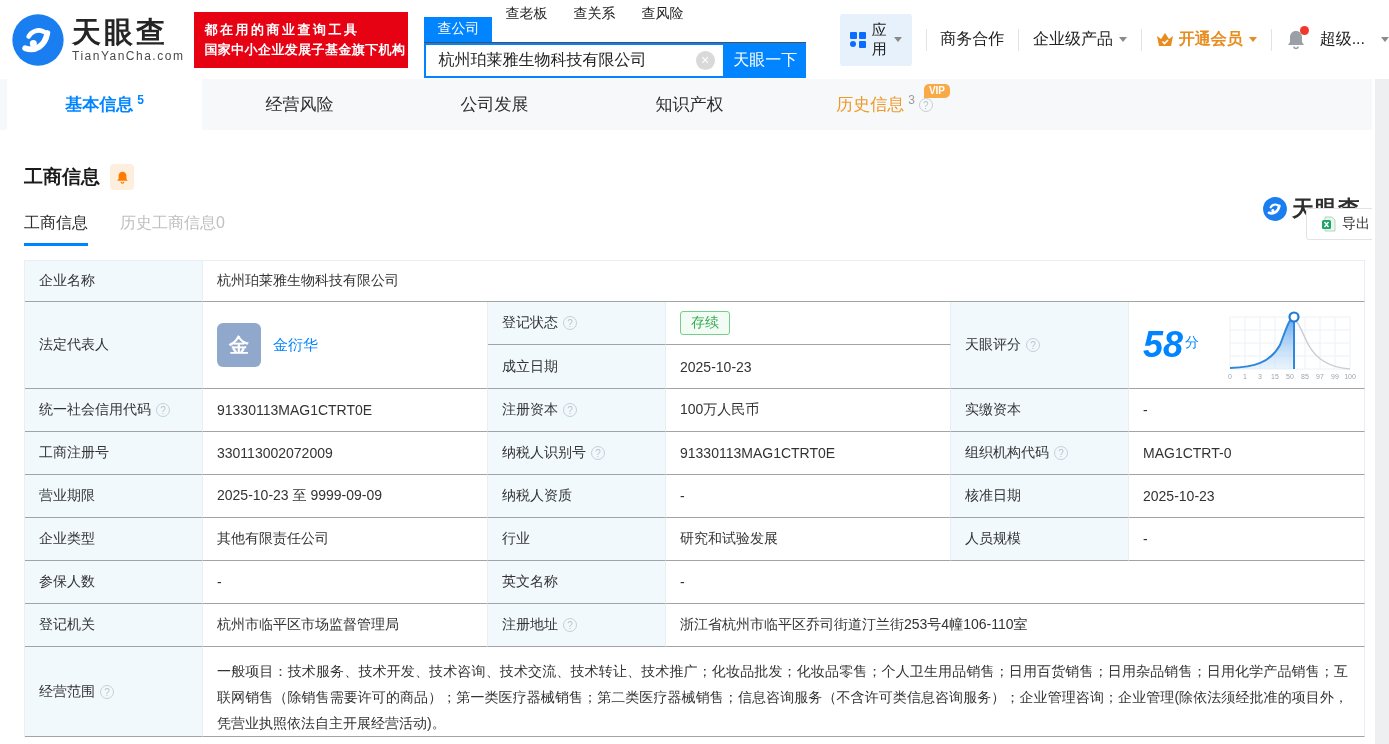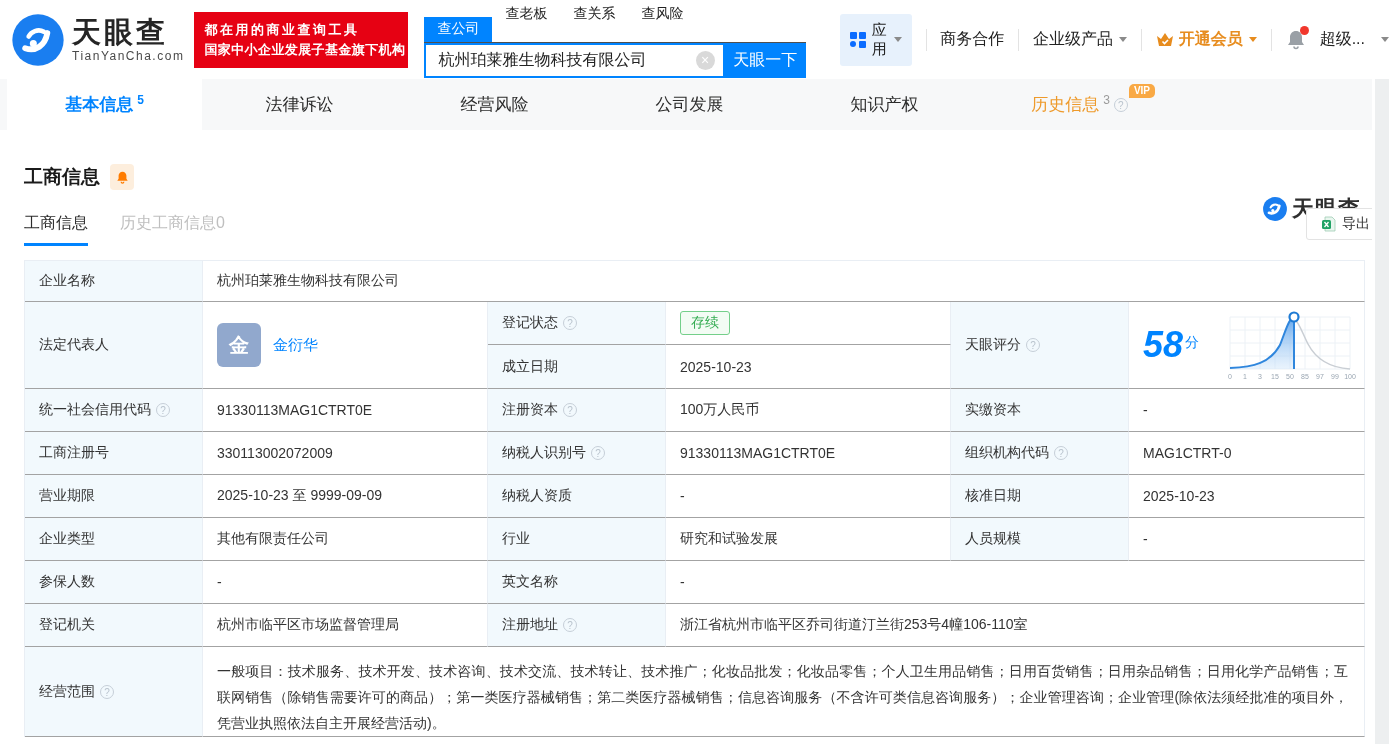--- a/index.html
+++ b/index.html
@@ -43,21 +43,21 @@
   .bell-wrap { position:relative; margin-right:14px; cursor:pointer; display:inline-flex; }
   .bell-dot { position:absolute; right:-3px; top:-3px; width:9px; height:9px; border-radius:50%; background:#f1372c; }
 
   
   .mtabs { height:51px; background:#f7f8f9; display:flex; padding-left:7px; }
   .mtab { width:195px; display:flex; align-items:center; justify-content:center; font-size:17px; color:#2b2b2b; cursor:pointer; position:relative; }
   .mtab.active { background:#fff; color:#0084ff; font-weight:bold; }
   .mtab .sup { font-size:12px; margin:-9px 0 0 4px; }
   .mtab.history { color:#ee9a2b; }
   .mtab.history .sup { color:#9b9b9b; font-weight:normal; }
-  .viptag { position:absolute; top:5px; right:22px; background:#f9a945; color:#fff; font-size:10px; font-weight:bold; padding:1px 5px 2px; border-radius:5px 5px 5px 0; }
+  .viptag { position:absolute; top:5px; right:32px; background:#f9a945; color:#fff; font-size:10px; font-weight:bold; padding:1px 5px 2px; border-radius:5px 5px 5px 0; }
   .help { display:inline-block; width:14px; height:14px; border:1px solid #c6cfd8; border-radius:50%; color:#b9c3cd; font-size:10px; line-height:13px; text-align:center; cursor:pointer; flex:0 0 auto; }
   .mtab .help { margin-left:4px; }
 
   
   .content { padding-left:24px; position:relative; }
   .sec-head { margin-top:34px; display:flex; align-items:center; }
   .sec-title { font-size:19px; font-weight:bold; color:#1b1b1b; }
   .bell-chip { margin-left:10px; width:24px; height:26px; background:#fdeedd; border-radius:4px; display:flex; align-items:center; justify-content:center; cursor:pointer; }
   .watermark { position:absolute; right:28px; top:30px; display:flex; align-items:center; }
   .watermark svg { width:26px; height:26px; }
@@ -166,23 +166,20 @@
       <span>超级...</span>
       <i class="caret sm" style="margin-left:16px"></i>
     </a>
   </div>
 </header>
 
 <nav class="mtabs">
   <div class="mtab active">
     <span>基本信息</span>
     <span class="sup">5</span>
-  </div>
-  <div class="mtab">
-    <span>法律诉讼</span>
   </div>
   <div class="mtab">
     <span>经营风险</span>
   </div>
   <div class="mtab">
     <span>公司发展</span>
   </div>
   <div class="mtab">
     <span>知识产权</span>
   </div>

